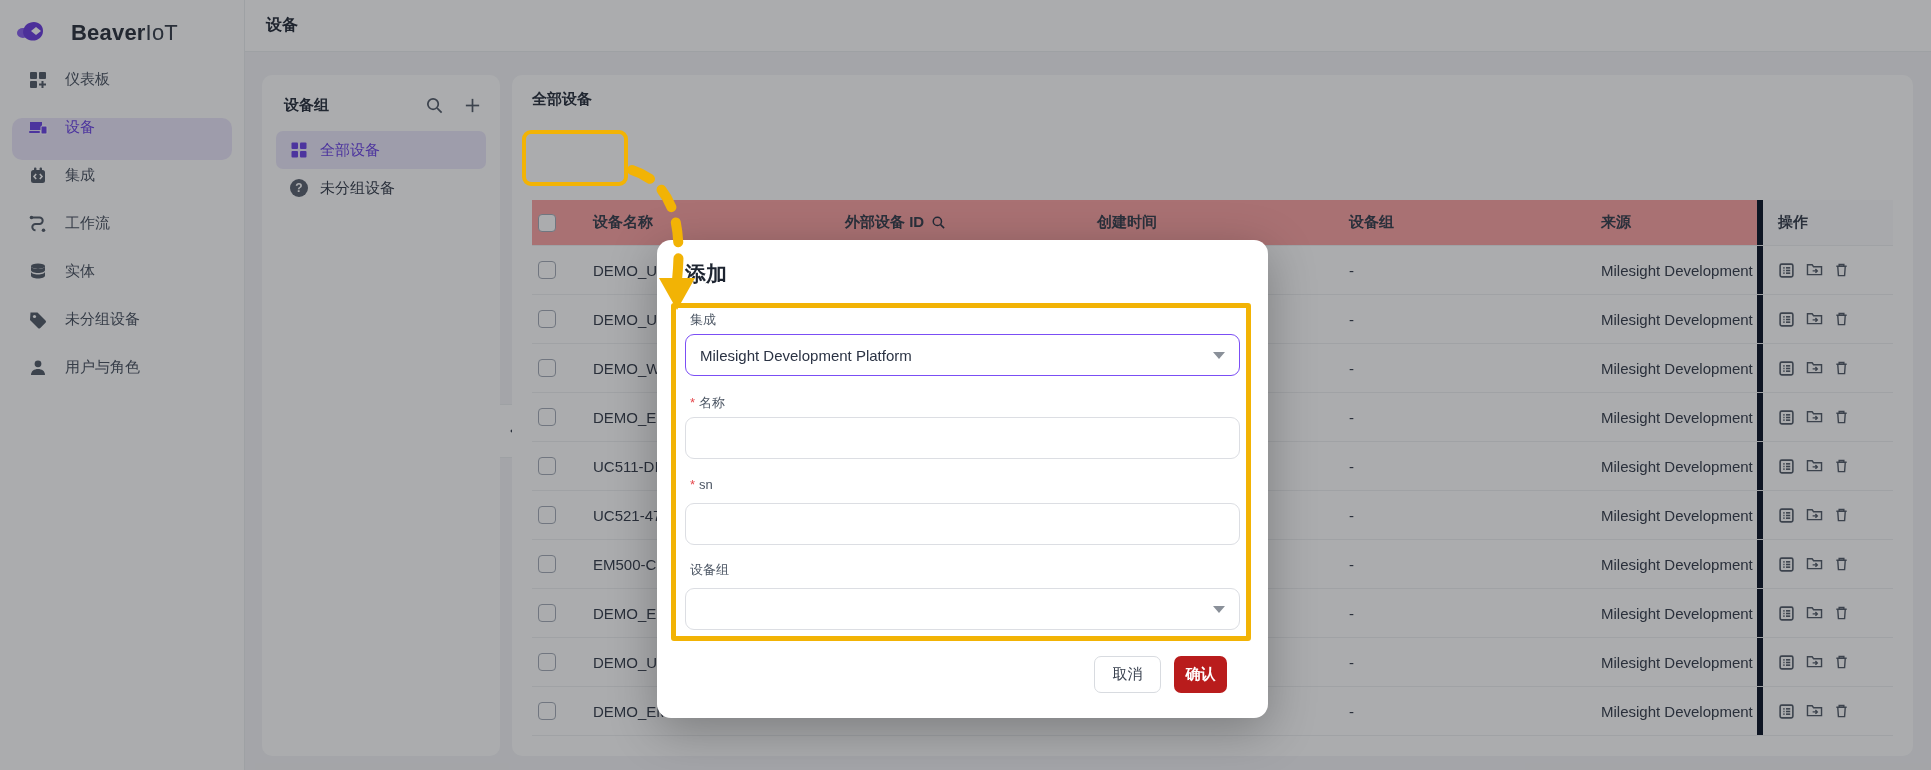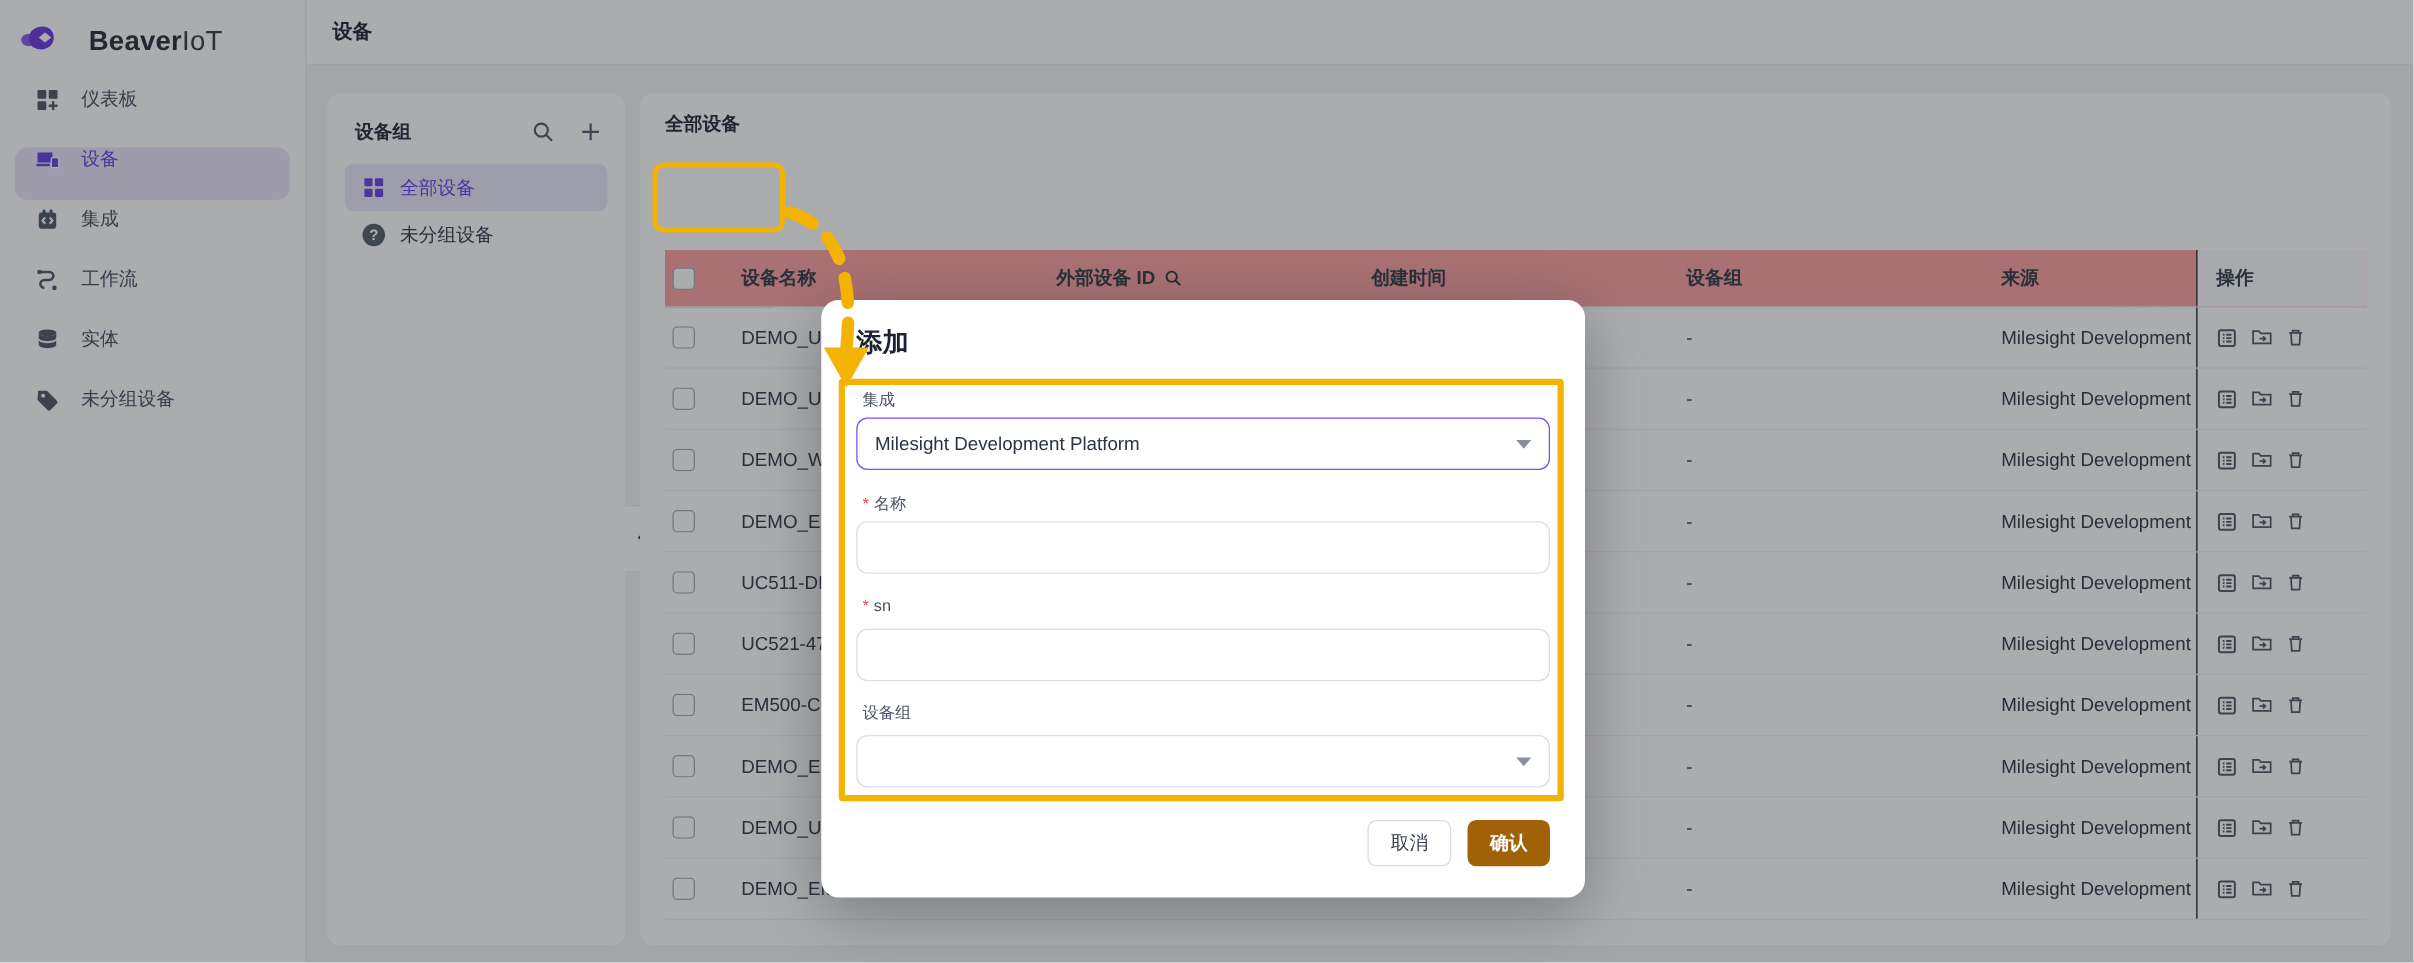--- a/index.html
+++ b/index.html
@@ -78,21 +78,21 @@
                       font-family:"Liberation Sans", sans-serif; background:transparent; }
   .search-box input::placeholder { color:#a7adb6; }
   
   .tbl { position:absolute; left:20px; top:125px; width:1361px; }
   .trow { display:flex; align-items:center; height:49px; border-bottom:1px solid #eef0f2; background:#fff; }
   .thead { height:46px; background:#fca5a5; font-weight:bold; color:#2f3848; }
   .thead .cell { font-size:15px; }
   .cell { padding-left:15px; font-size:15px; color:#39414f; white-space:nowrap; overflow:hidden; display:flex; align-items:center; gap:7px; }
   .col-cb{width:46px; padding-left:6px;} .col-name{width:252px;} .col-extid{width:252px;}
   .col-created{width:252px;} .col-group{width:252px;} .col-source{width:171px;}
-  .col-actions{width:136px; border-left:1px solid #0f172a; height:100%; }
+  .col-actions{width:136px; border-left:6px solid #0f172a; height:100%; }
   .thead .col-actions{ background:#fafbfc; }
   .cb { width:18px; height:18px; border:1.5px solid #a6adb8; border-radius:4px; background:#fff; cursor:pointer; flex:0 0 auto; }
   .act-icons { display:flex; gap:11px; align-items:center; }
   .act-icons .aicon { width:17px; height:17px; color:#555e6b; cursor:pointer; }
   .hdr-search { width:15px; height:15px; color:#2f3848; }
   
   .dim { position:absolute; inset:0; background:rgba(14,17,22,0.35); z-index:50; }
   
   .modal {
     position:absolute; left:657px; top:240px; width:611px; height:478px; z-index:60;
@@ -105,21 +105,21 @@
     position:absolute; left:28px; width:555px; height:42px; background:#fff;
     border:1px solid #dcdee3; border-radius:9px; display:flex; align-items:center;
     padding:0 14px; font-size:15px; color:#2b3344; cursor:text;
   }
   .control.select { cursor:pointer; justify-content:space-between; }
   .control.accent { border:1.5px solid #7b4ef5; }
   .caret { width:0; height:0; border-left:6px solid transparent; border-right:6px solid transparent; border-top:7px solid #8a9099; }
   .mbtn { position:absolute; top:416px; height:37px; border-radius:7px; font-size:15px; cursor:pointer;
           display:flex; align-items:center; justify-content:center; font-family:"Liberation Sans", sans-serif; }
   .mbtn-cancel { left:437px; width:67px; background:#fff; border:1px solid #d8dbe0; color:#39414f; }
-  .mbtn-confirm { left:517px; width:66px; background:#a16207; border:none; color:#fff; font-weight:bold; }
+  .mbtn-confirm { left:517px; width:53px; background:#b91c1c; border:none; color:#fff; font-weight:bold; }
   
   .hl-box { position:absolute; border:5px solid #f2b305; z-index:70; pointer-events:none; }
   .hl-add  { left:522px; top:130px; width:106px; height:56px; border-radius:9px; border-width:4px; }
   .hl-form { left:671px; top:303px; width:580px; height:338px; border-radius:3px; }
   .arrow-svg { position:absolute; left:0; top:0; width:1931px; height:770px; z-index:71; pointer-events:none; }
 </style>
 </head>
 <body>
 
 <div class="screen">
@@ -200,20 +200,29 @@
   <div class="nav-item">
     <span class="icon">
             <svg viewBox="0 0 20 20" width="20" height="20" fill="currentColor">
               <path d="M2.5 2.5 h7 l8 8 a1.6 1.6 0 0 1 0 2.3 l-5.2 5.2 a1.6 1.6 0 0 1 -2.3 0 l-8-8 z"></path>
               <circle cx="6.5" cy="6.5" r="1.6" fill="#fff"></circle>
             </svg>
           </span>
     <span class="nav-label">未分组设备</span>
   </div>
 
+  <div class="nav-item">
+    <span class="icon">
+            <svg viewBox="0 0 20 20" width="20" height="20" fill="currentColor">
+              <circle cx="10" cy="5.8" r="3.4"></circle>
+              <path d="M3 17 c0-4 3.2-6 7-6 s7 2 7 6 z"></path>
+            </svg>
+          </span>
+    <span class="nav-label">用户与角色</span>
+  </div>
 
 </nav>
   </aside>
 
   <section class="group-card">
     <div class="group-head">
       <span class="group-title">设备组</span>
       <span class="gicon">
         <svg viewBox="0 0 20 20" width="19" height="19" fill="none" stroke="currentColor" stroke-width="1.8">
           <circle cx="8.5" cy="8.5" r="5.5"></circle>

